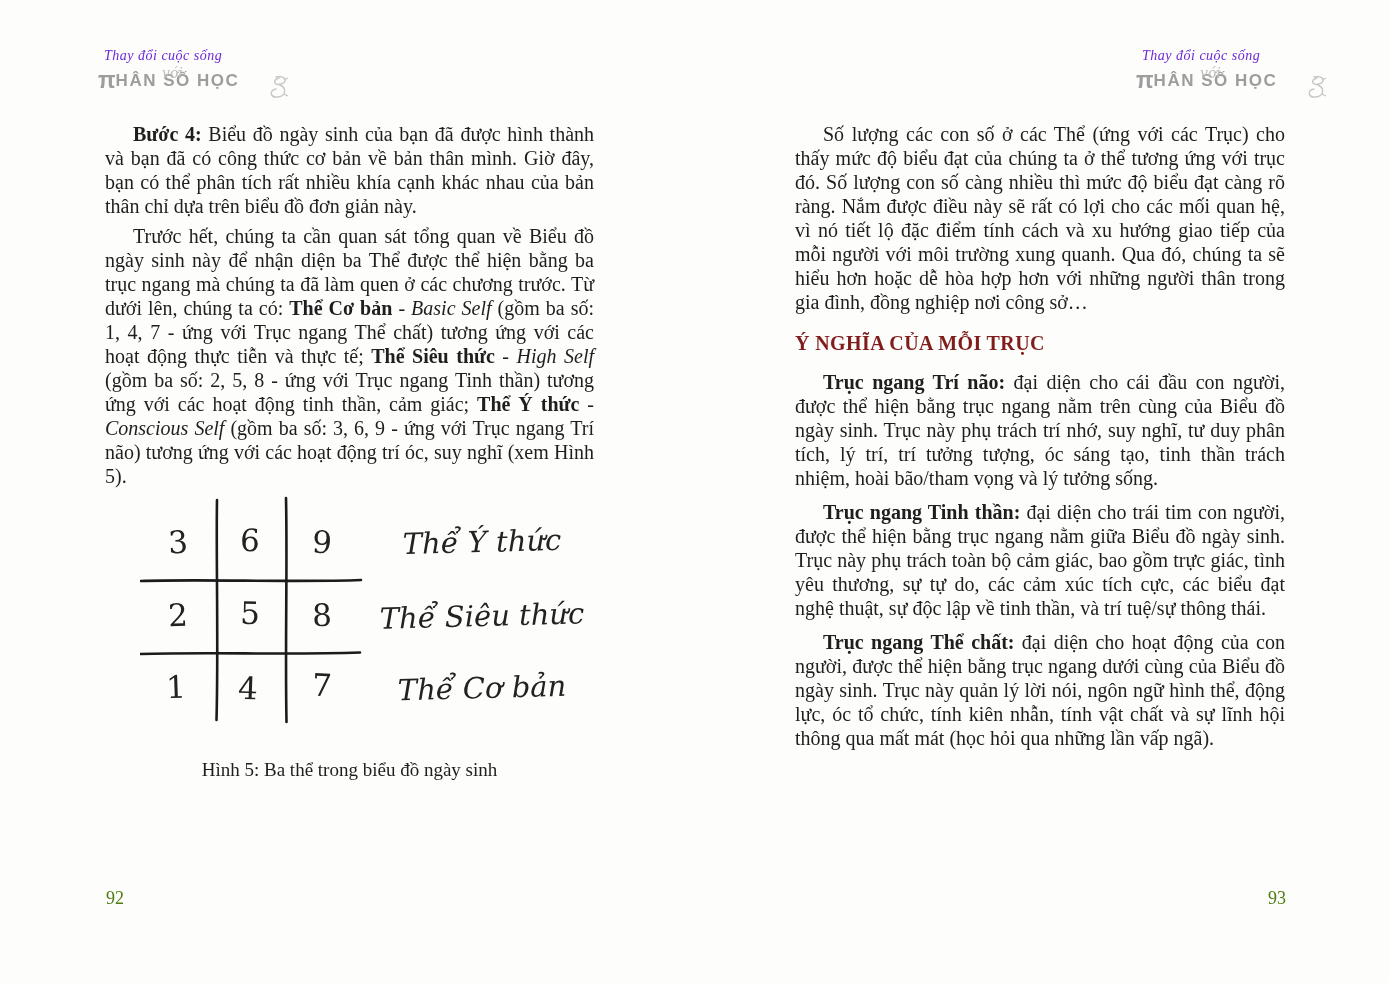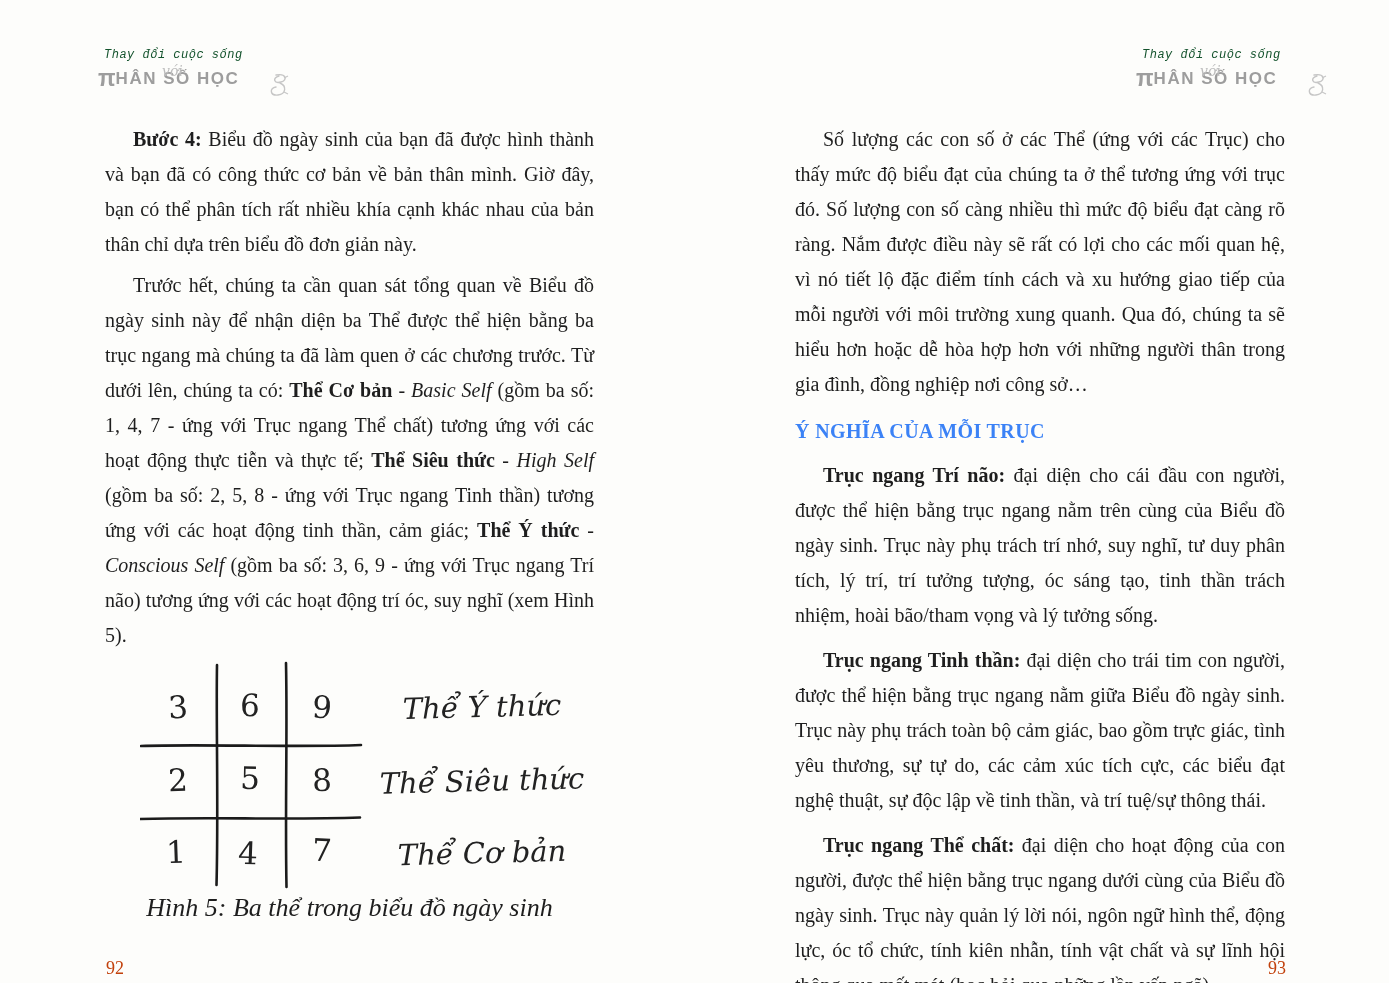--- a/index.html
+++ b/index.html
@@ -8,22 +8,22 @@
     background:#fdfdfb;
     font-family:"Liberation Serif", serif;
     color:#1e1e1e;
     overflow:hidden;
   }
   
   .logo{position:absolute;top:48px;width:220px;}
   .logo-left{left:98px;}
   .logo-right{left:1136px;}
   .logo .tagline{
-    font-family:Liberation Mono, monospace;font-style:italic;
-    font-size:12px;color:#14532d;letter-spacing:0.5px;display:block;
+    font-family:Liberation Serif, serif;font-style:italic;
+    font-size:14px;color:#6d28d9;letter-spacing:0.5px;display:block;
     padding-left:6px;
   }
   .logo .brandline{
     position:relative;display:block;margin-top:6px;
     font-family:"Liberation Sans", sans-serif;font-weight:bold;
     color:#9d9d9d;letter-spacing:1.5px;font-size:17px;line-height:20px;
     white-space:nowrap;
   }
   .logo .pi{font-size:23px;font-weight:bold;vertical-align:-2px;letter-spacing:0;}
   .logo .voi{
@@ -32,49 +32,49 @@
     font-size:14px;font-weight:normal;color:#bdbdbd;letter-spacing:0;
   }
   .flourish{position:absolute;top:2px;}
   .flourish-r{right:28px;top:4px;}
   
   .col{position:absolute;top:122px;}
   .col-left{left:105px;width:489px;}
   .col-right{left:795px;width:490px;}
   p.body{
     margin:0 0 6px 0;text-indent:28px;text-align:justify;
-    font-size:20px;line-height:35px;color:#1e1e1e;
+    font-size:20px;line-height:24px;color:#1e1e1e;
   }
   p.body:last-child{margin-bottom:0;}
   .b{font-weight:bold;}
   .i{font-style:italic;}
   .section-heading{
     margin:16px 0 14px 0;
     font-size:20px;line-height:26px;font-weight:bold;
-    color:#3b82f6;letter-spacing:0.4px;
+    color:#7f1d1d;letter-spacing:0.4px;
   }
   
   figure.birth-chart{margin:8px 0 0 0;position:relative;width:489px;height:230px;padding:0;}
   .grid-svg{position:absolute;left:35px;top:0;}
   .cell-num{
     position:absolute;width:44px;height:40px;line-height:40px;text-align:center;
     font-family:"DejaVu Serif", serif;font-size:31px;color:#222;
   }
   .row-label{
     position:absolute;left:265px;width:224px;height:40px;line-height:40px;text-align:center;
     font-family:"DejaVu Serif", serif;font-style:italic;font-size:29px;color:#222;
     transform:rotate(-1.5deg);white-space:nowrap;
   }
   .figcaption{
-    margin-top:2px;text-align:center;font-style:italic;
-    font-size:26px;color:#1e1e1e;width:489px;
+    margin-top:33px;text-align:center;
+    font-size:19px;color:#1e1e1e;width:489px;
   }
   
   .pagenum{
-    position:absolute;top:958px;font-size:18px;color:#c2410c;
+    position:absolute;top:888px;font-size:18px;color:#4d7c0f;
     font-family:"Liberation Serif", serif;
   }
   .pagenum-left{left:106px;}
   .pagenum-right{right:103px;text-align:right;}
 </style>
 </head>
 <body>
 
 <div class="logo logo-left">
   <span class="tagline">Thay đổi cuộc sống</span>

